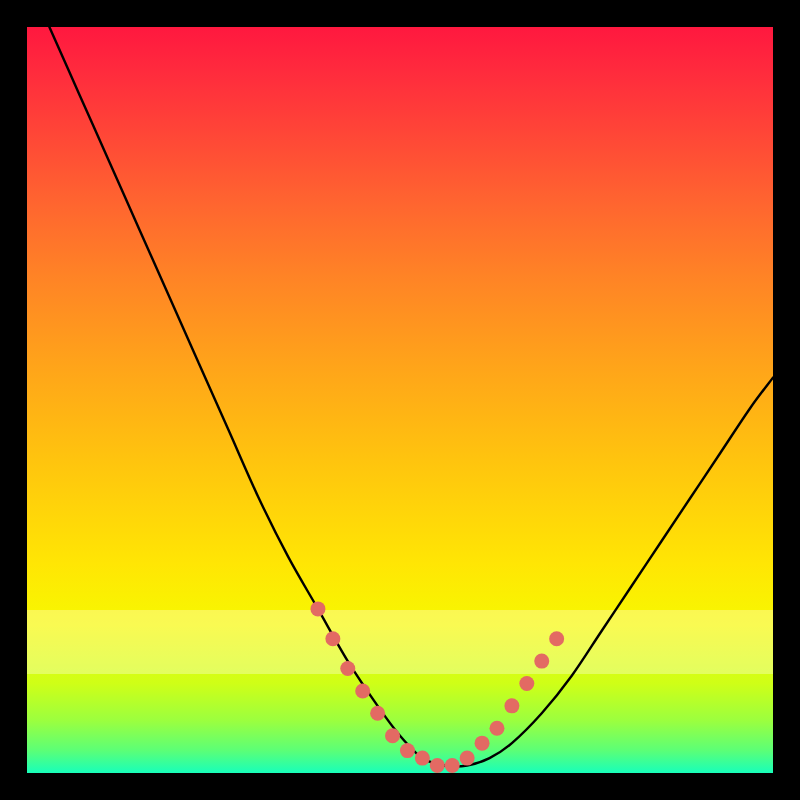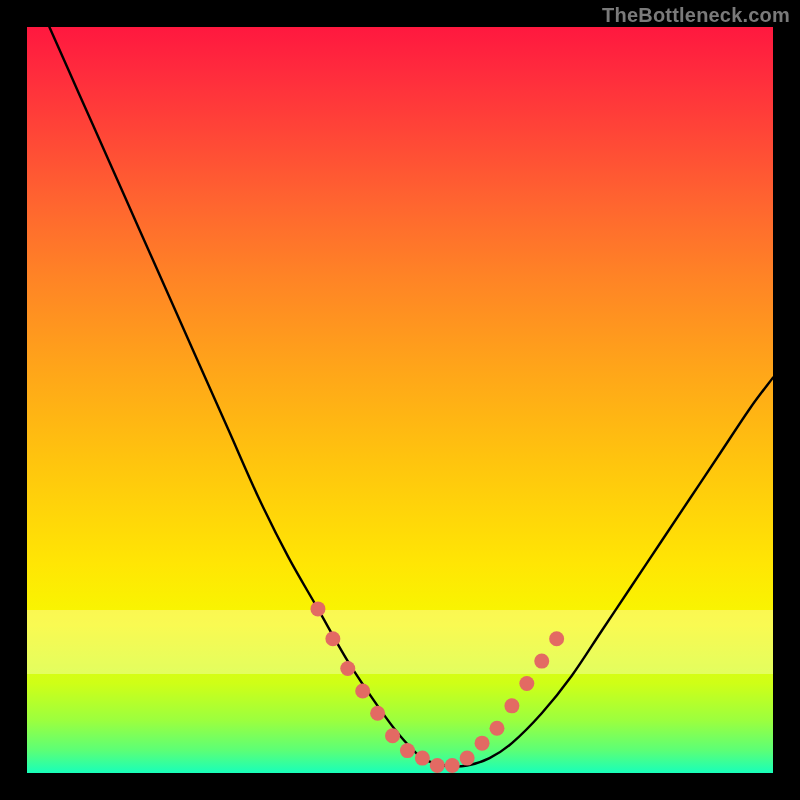--- a/index.html
+++ b/index.html
@@ -92,14 +92,13 @@
         <circle cx="440.14" cy="731.08" r="7.5" fill="#e36a63"></circle>
         <circle cx="455.06" cy="716.16" r="7.5" fill="#e36a63"></circle>
         <circle cx="469.98" cy="701.24" r="7.5" fill="#e36a63"></circle>
         <circle cx="484.90000000000003" cy="678.86" r="7.5" fill="#e36a63"></circle>
         <circle cx="499.82000000000005" cy="656.48" r="7.5" fill="#e36a63"></circle>
         <circle cx="514.74" cy="634.1" r="7.5" fill="#e36a63"></circle>
         <circle cx="529.66" cy="611.72" r="7.5" fill="#e36a63"></circle>
       </g>
   </svg>
 
-  <div class="watermark">TheBottleneck.com</div>
 </div>
 
 </body></html>

